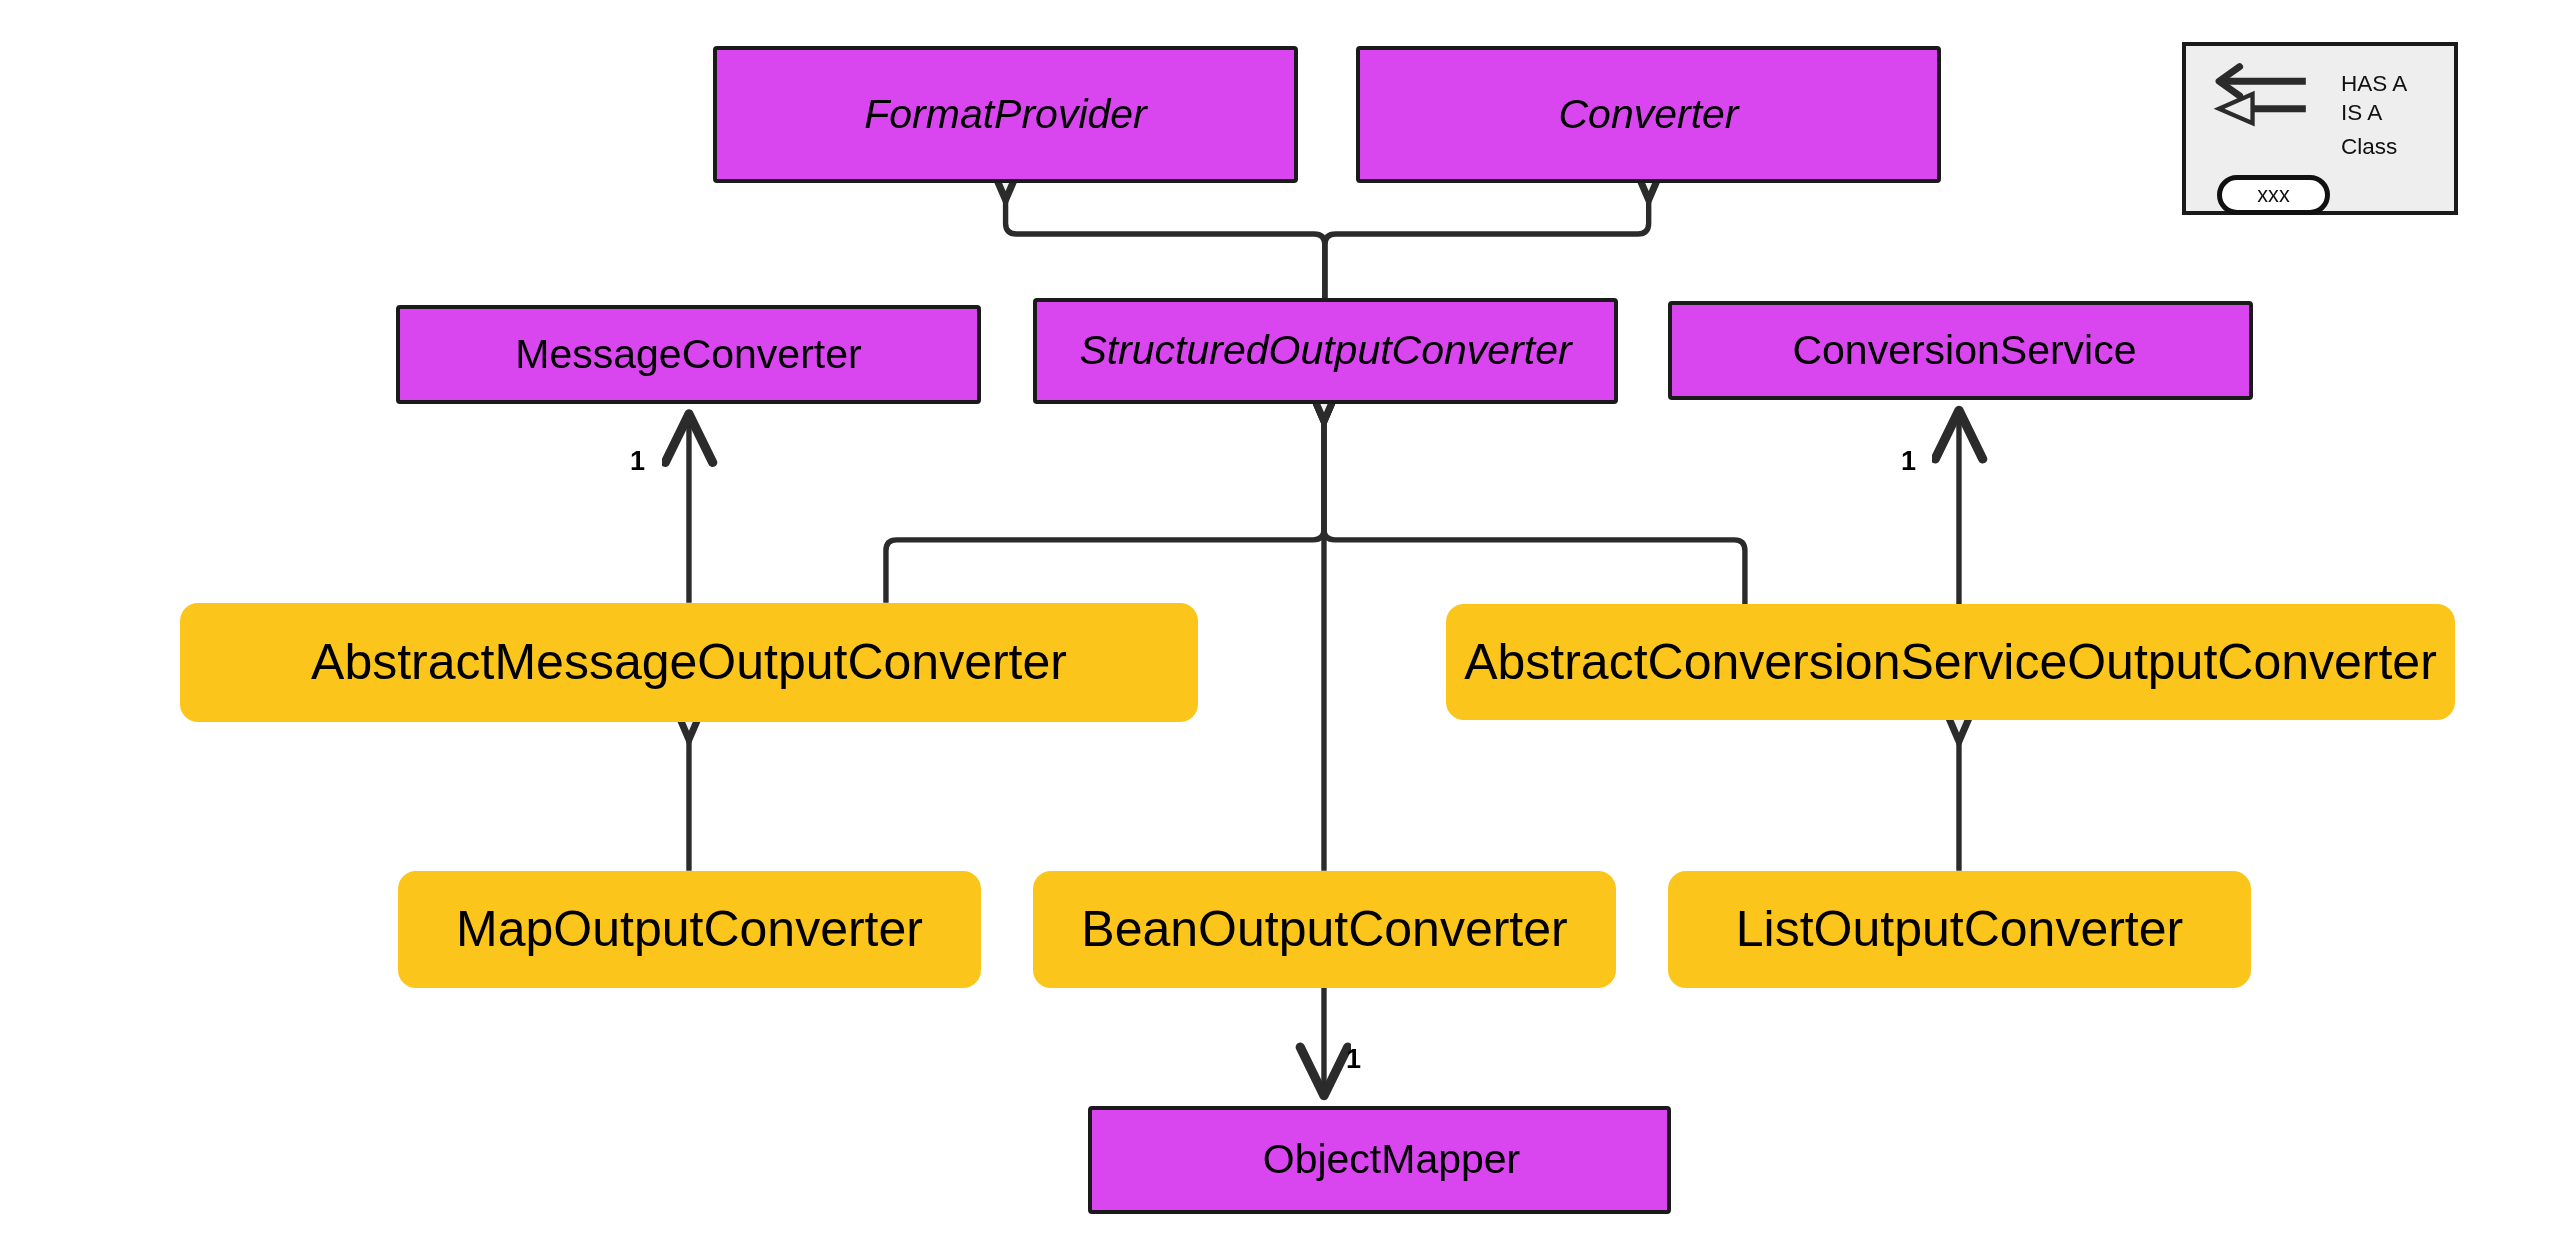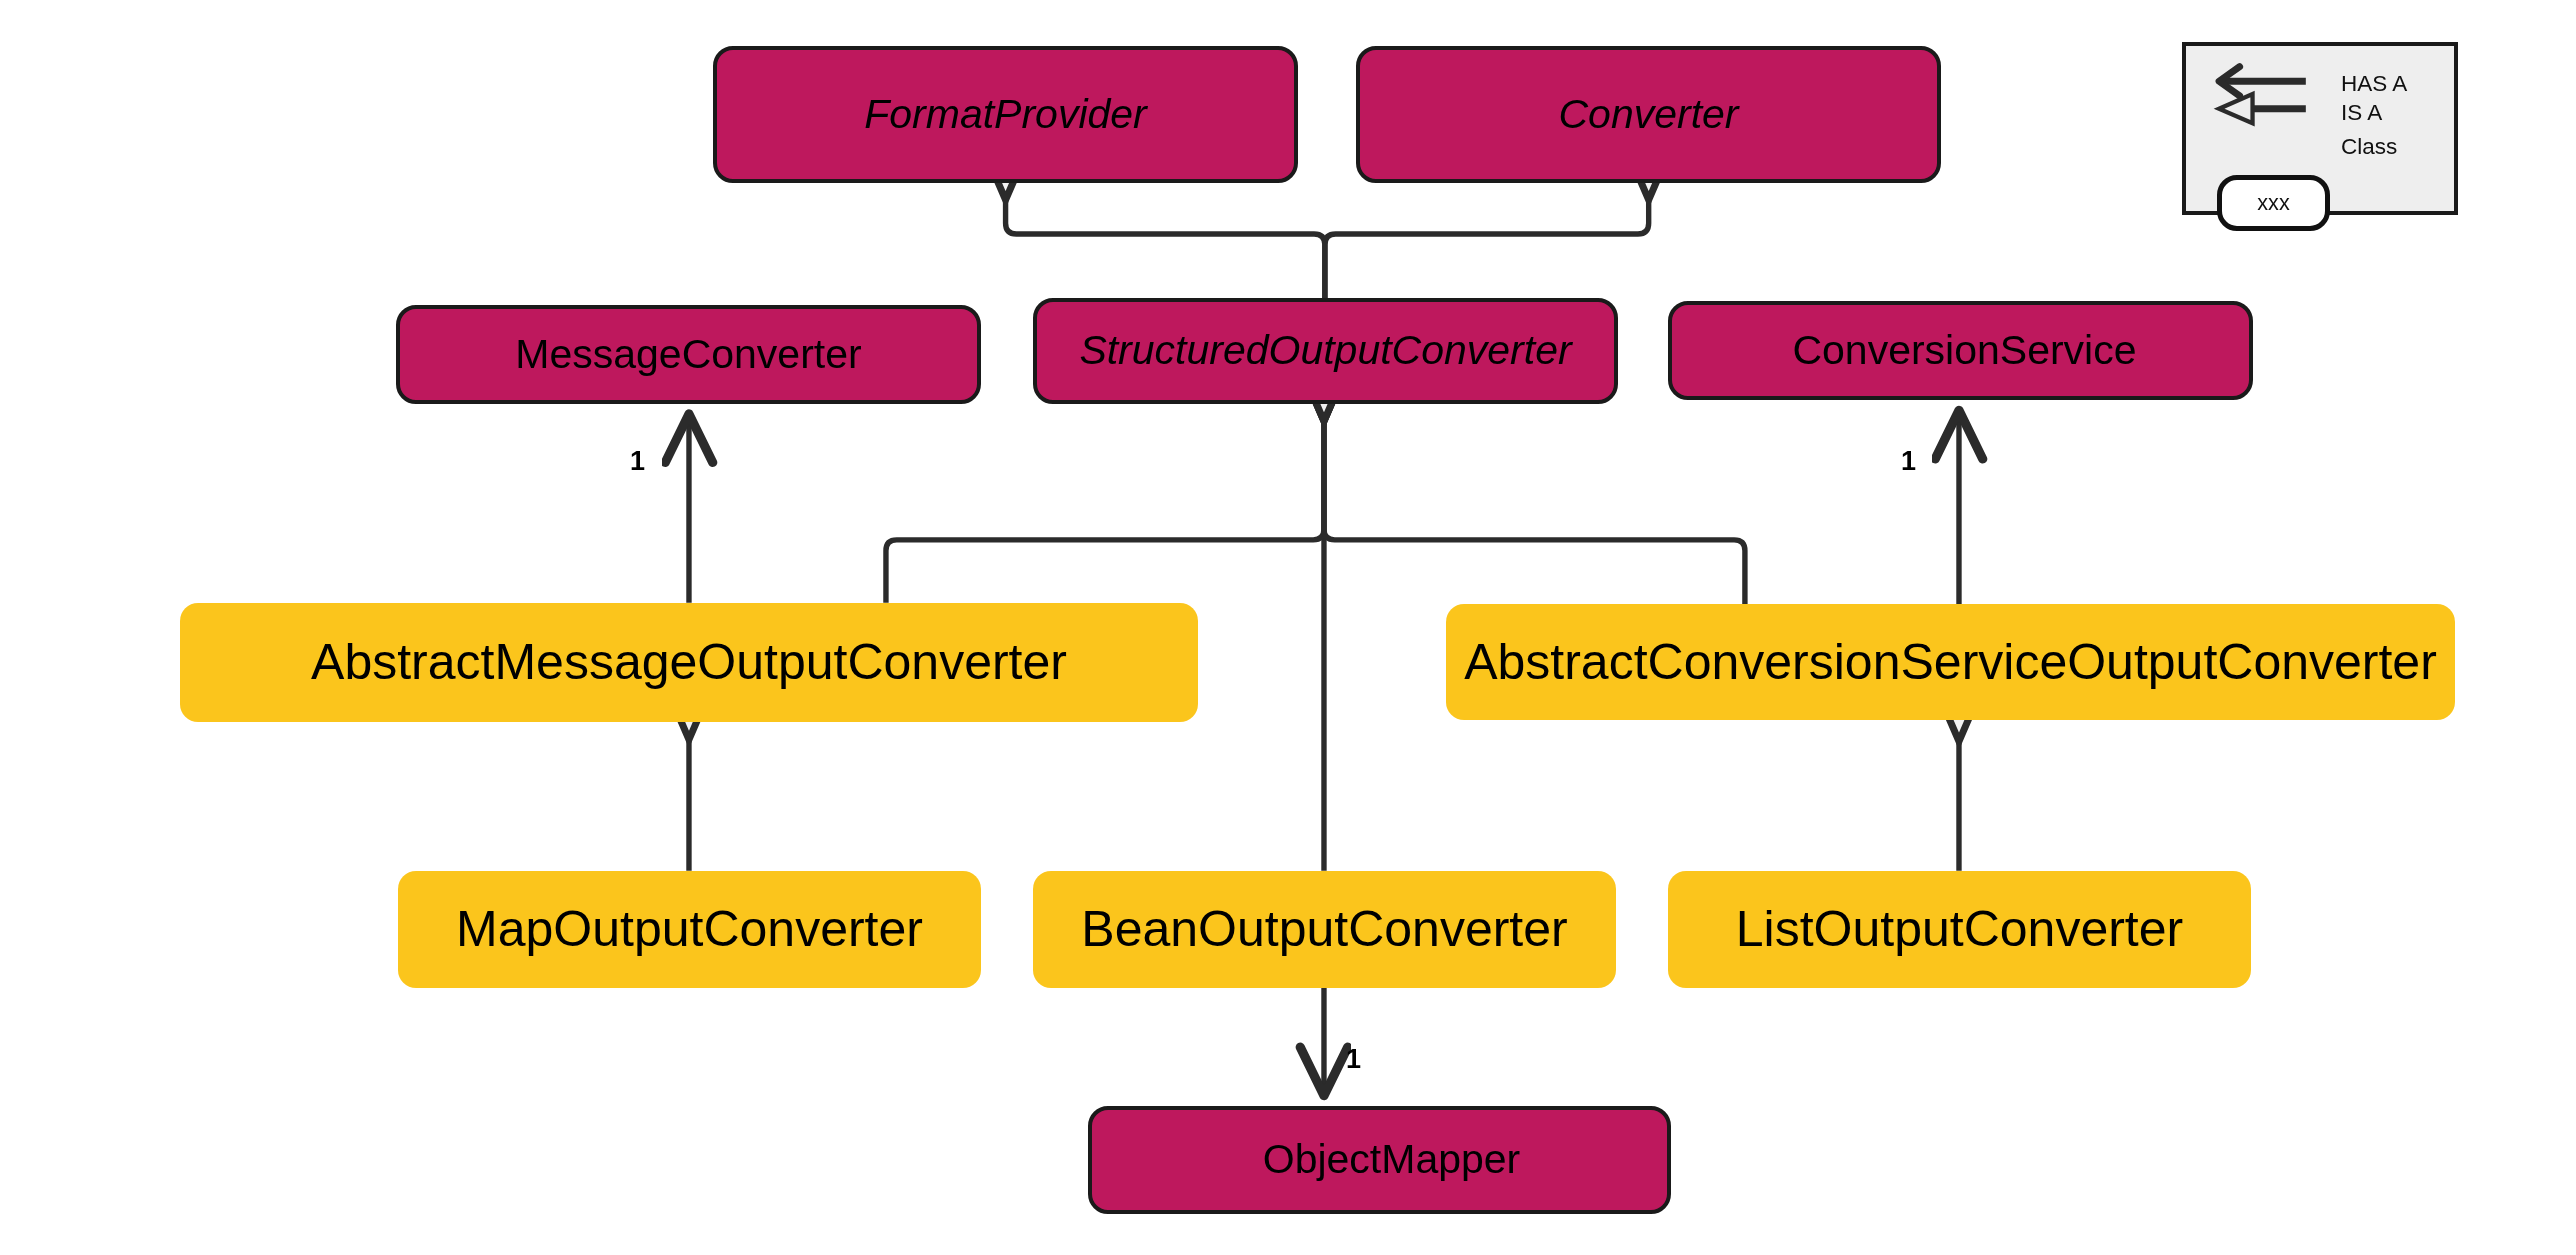--- a/index.html
+++ b/index.html
@@ -28,23 +28,23 @@
     box-sizing: border-box;
     display: flex;
     align-items: center;
     justify-content: center;
     text-align: center;
     color: #000000;
     line-height: 1.1;
     z-index: 5;
   }
   .node.plain {
-    background: #be185d;
+    background: #d946ef;
     border: 4.5px solid #1a1a1a;
-    border-radius: 20px;
+    border-radius: 4px;
     font-size: 41px;
   }
   .node.highlight {
     background: #fbc51c;
     border: none;
     border-radius: 18px;
     font-size: 50px;
   }
   .node.italic {
     font-style: italic;
@@ -79,21 +79,21 @@
     position: absolute;
     font-size: 22.5px;
     color: #111111;
     white-space: nowrap;
   }
   .legend-xxx {
     position: absolute;
     left: 31px;
     top: 129px;
     width: 113px;
-    height: 56px;
+    height: 40px;
     background: #ffffff;
     border: 5.4px solid #111111;
     border-radius: 20px;
     box-sizing: border-box;
     display: flex;
     align-items: center;
     justify-content: center;
     font-size: 21.6px;
     color: #111111;
   }

